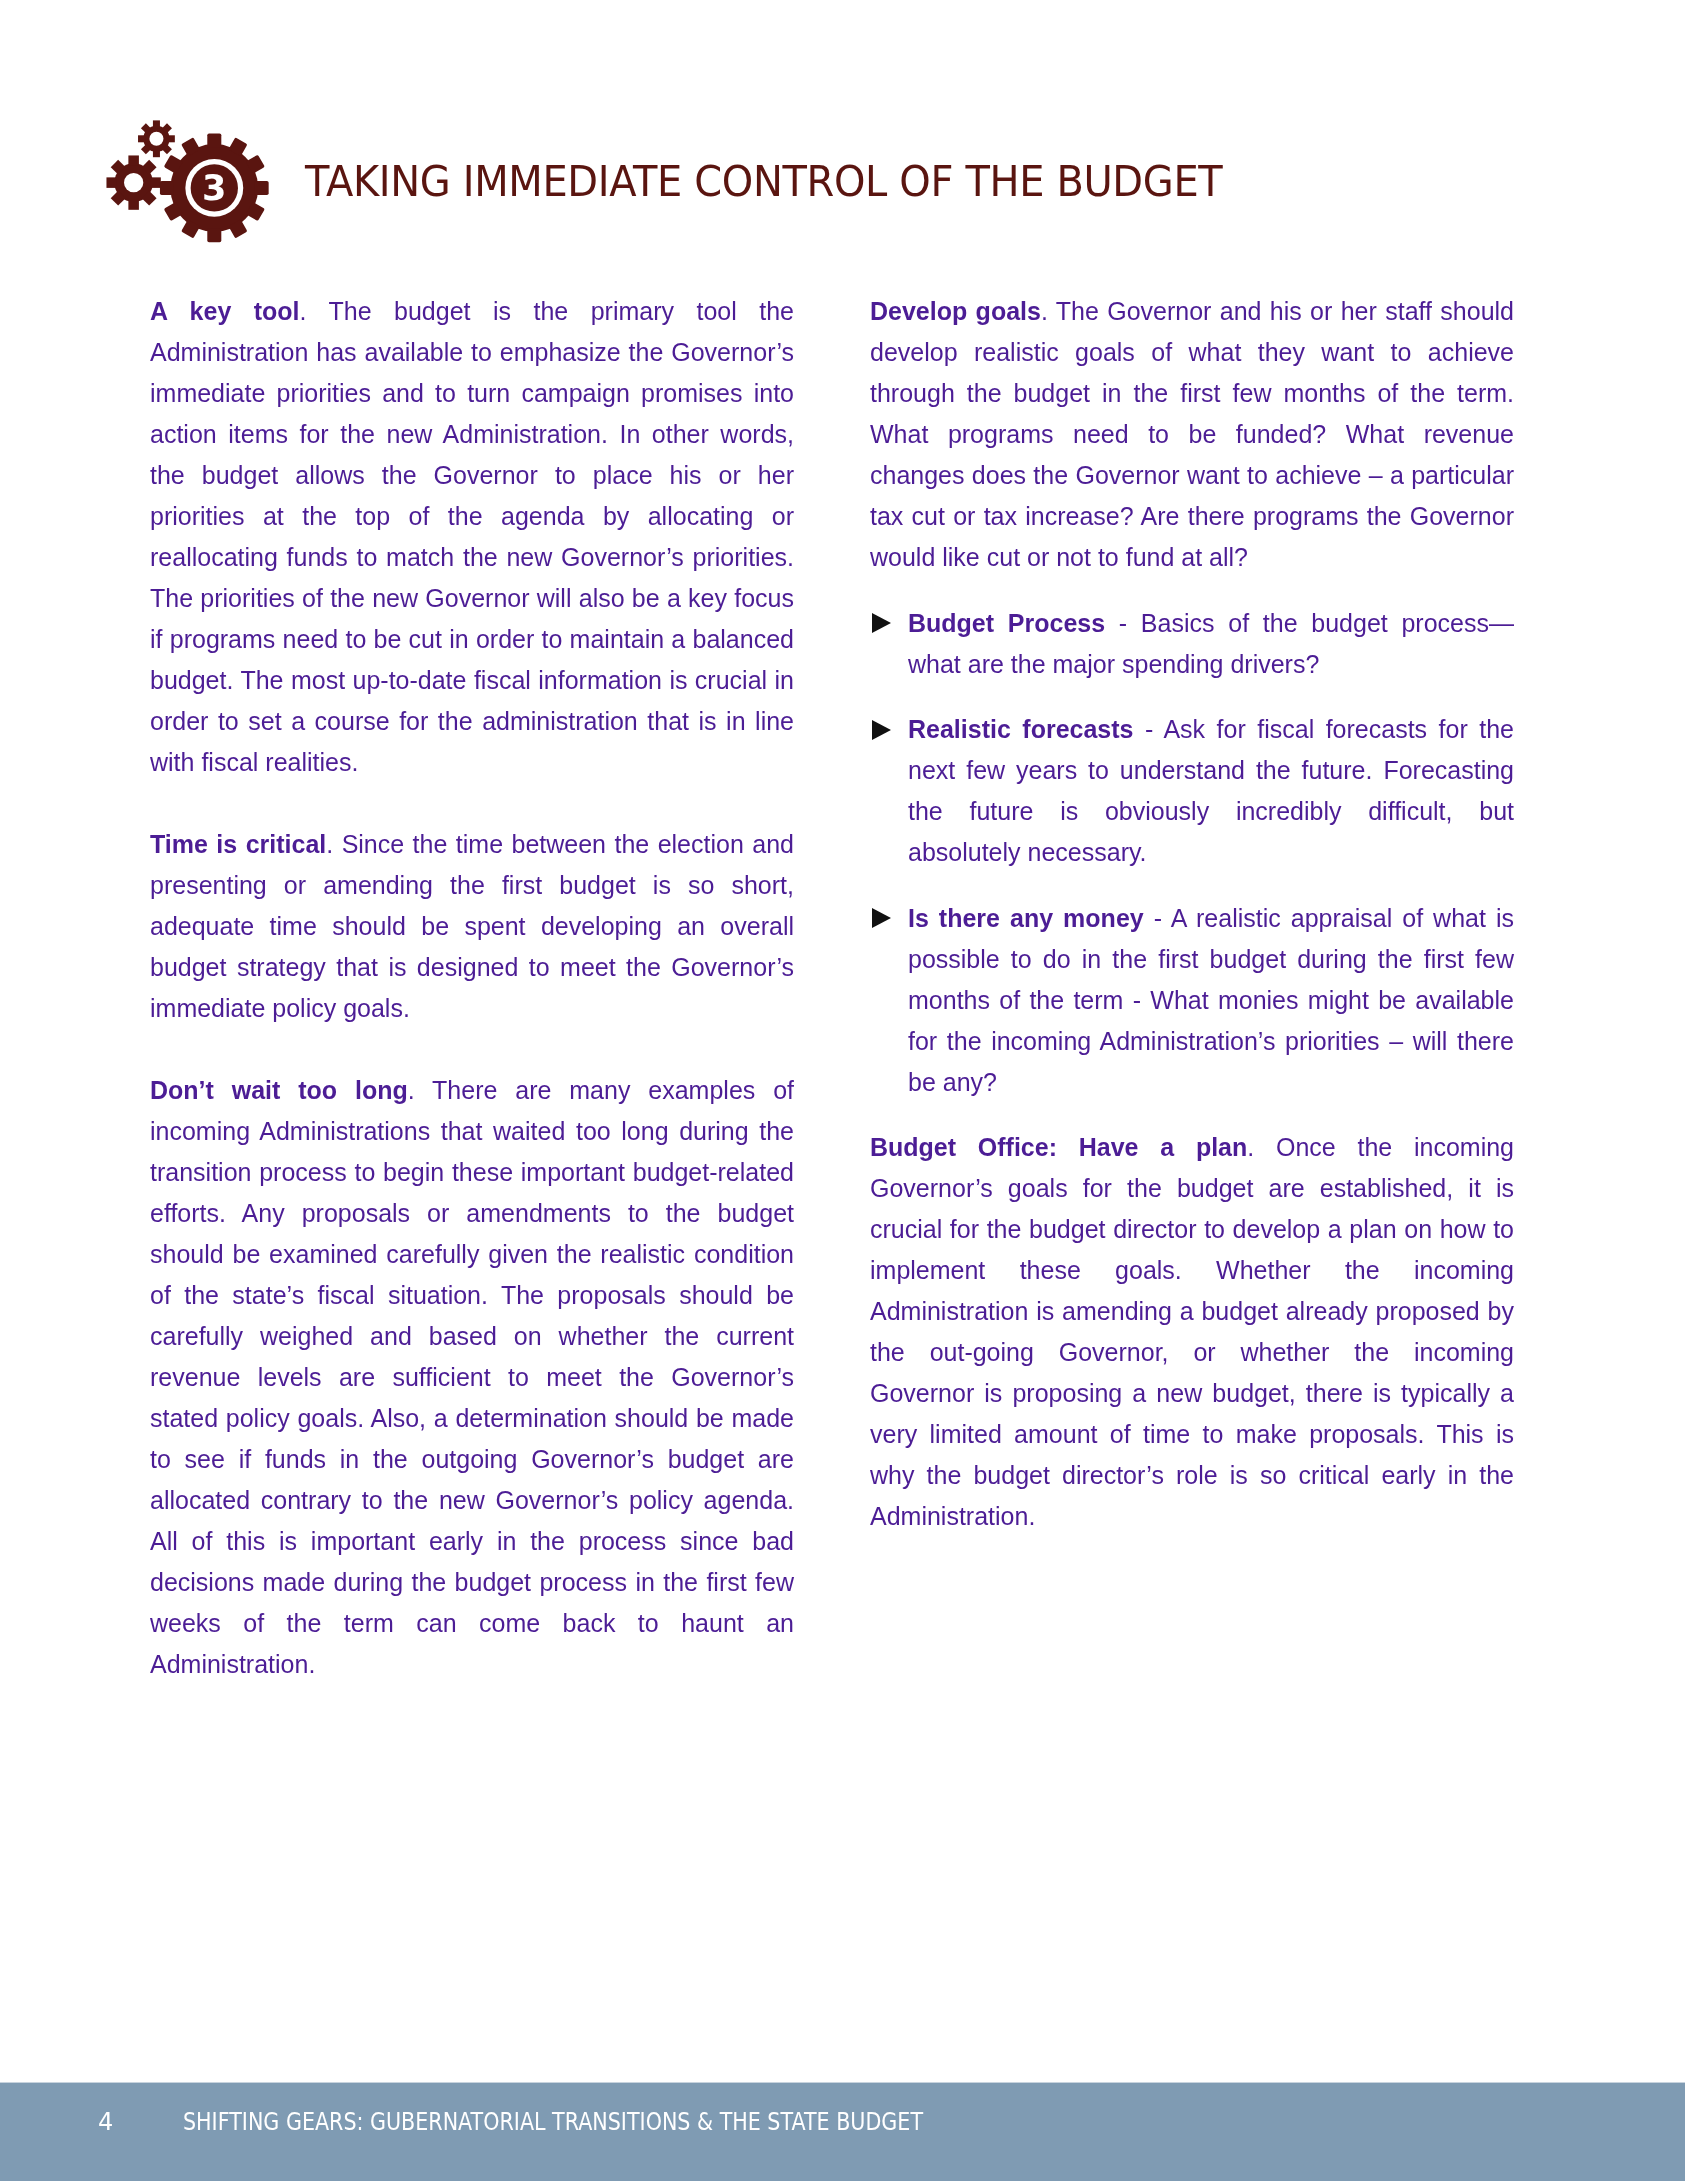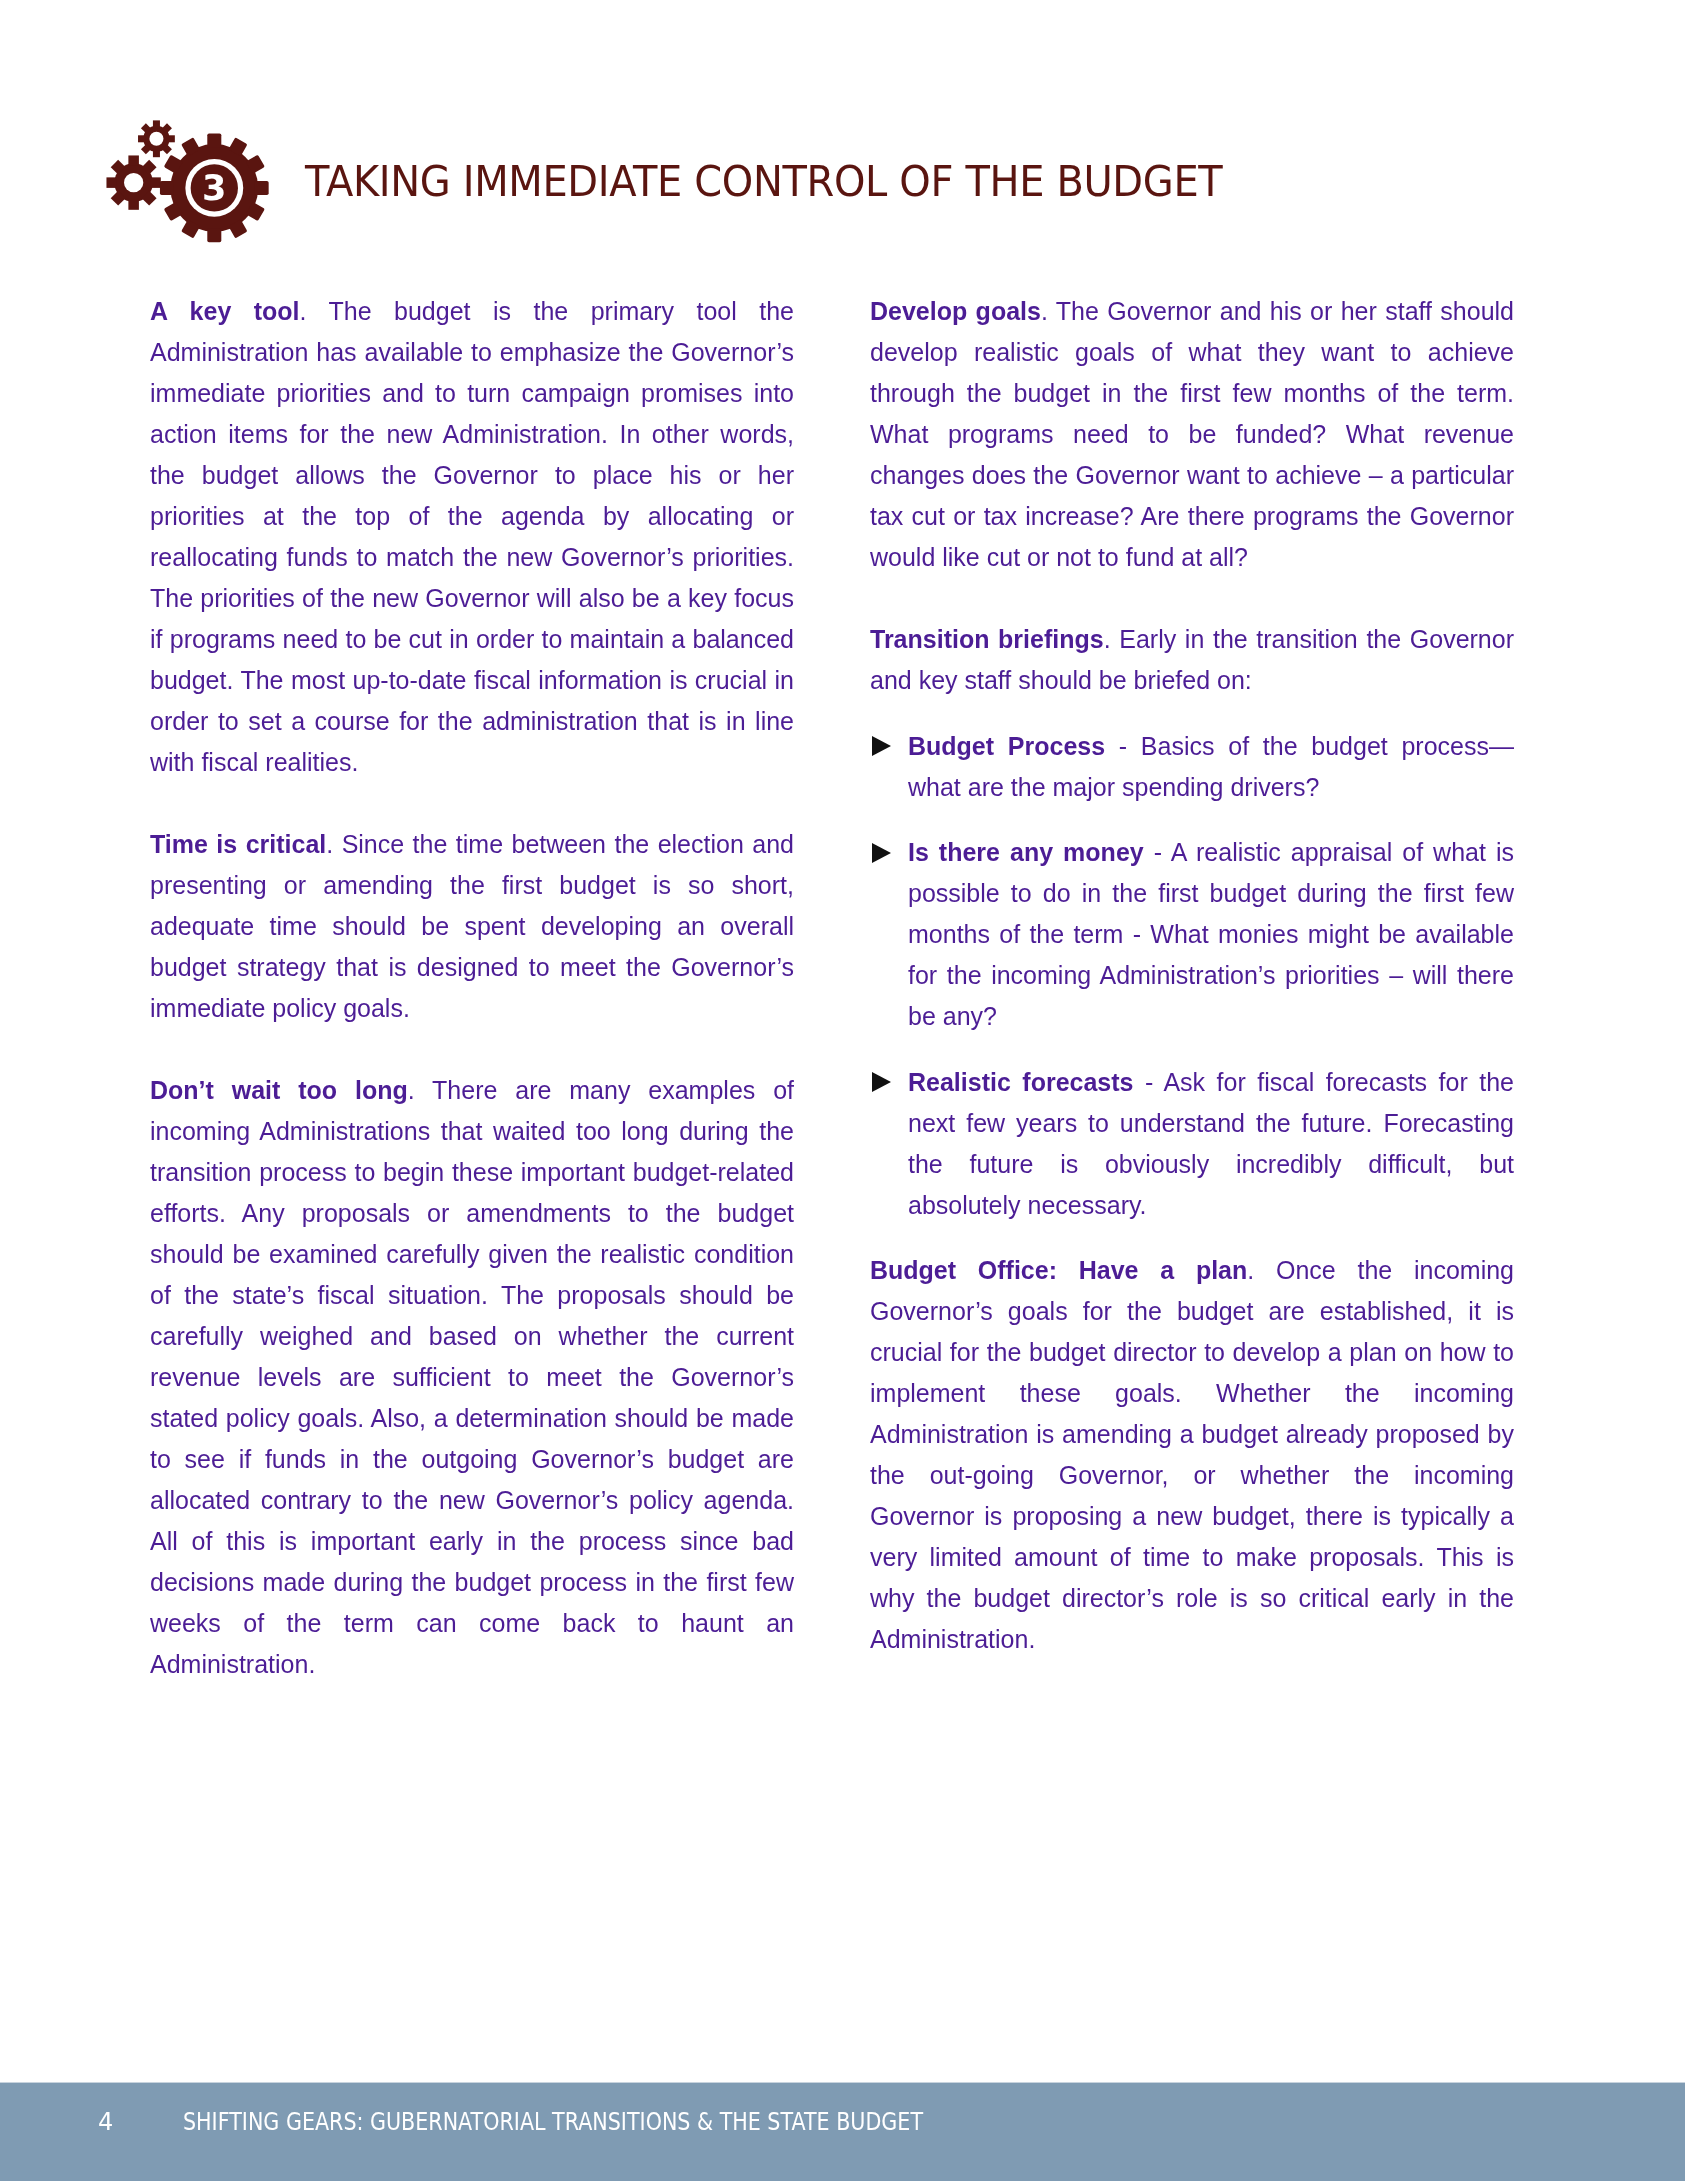--- a/index.html
+++ b/index.html
@@ -108,34 +108,33 @@
 <h1 class="title">TAKING IMMEDIATE CONTROL OF THE BUDGET</h1>
 
 <div class="col col-left">
   <p><b>A key tool</b><span>. The budget is the primary tool the Administration has available to emphasize the Governor’s immediate priorities and to turn campaign promises into action items for the new Administration. In other words, the budget allows the Governor to place his or her priorities at the top of the agenda by allocating or reallocating funds to match the new Governor’s priorities.  The priorities of the new Governor will also be a key focus if programs need to be cut in order to maintain a balanced budget. The most up-to-date fiscal information is crucial in order to set a course for the administration that is in line with fiscal realities.</span></p>
   <p><b>Time is critical</b><span>. Since the time between the election and presenting or amending the first budget is so short, adequate time should be spent developing an overall budget strategy that is designed to meet the Governor’s immediate policy goals.</span></p>
   <p><b>Don’t wait too long</b><span>. There are many examples of incoming Administrations that waited too long during the transition process to begin these important budget-related efforts. Any proposals or amendments to the budget should be examined carefully given the realistic condition of the state’s fiscal situation.  The proposals should be carefully weighed and based on whether the current revenue levels are sufficient to meet the Governor’s stated policy goals.  Also, a determination should be made to see if funds in the outgoing Governor’s budget are allocated contrary to the new Governor’s policy agenda.  All of this is important early in the process since bad decisions made during the budget process in the first few weeks of the term can come back to haunt an Administration.</span></p>
 </div>
 
 <div class="col col-right">
   <p><b>Develop goals</b><span>. The Governor and his or her staff should develop realistic goals of what they want to achieve through the budget in the first few months of the term.  What programs need to be funded?  What revenue changes does the Governor want to achieve – a particular tax cut or tax increase?  Are there programs the Governor would like cut or not to fund at all?</span></p>
-  <p><b>Transition briefings</b><span>. Early in the transition the Governor and key staff should be briefed on:</span></p>
 
   <ul class="bullets">
     <li class="bullet">
       <span class="arrow"></span>
       <p><b>Budget Process</b><span> - Basics of the budget process—what are the major spending drivers?</span></p>
     </li>
     <li class="bullet">
       <span class="arrow"></span>
-      <p><b>Is there any money</b><span> - A realistic appraisal of what is possible to do in the first budget during the first few months of the term - What monies might be available for the incoming Administration’s priorities – will there be any?</span></p>
+      <p><b>Realistic forecasts</b><span> - Ask for fiscal forecasts for the next few years to understand the future. Forecasting the future is obviously incredibly difficult, but absolutely necessary.</span></p>
     </li>
     <li class="bullet">
       <span class="arrow"></span>
-      <p><b>Realistic forecasts</b><span> - Ask for fiscal forecasts for the next few years to understand the future. Forecasting the future is obviously incredibly difficult, but absolutely necessary.</span></p>
+      <p><b>Is there any money</b><span> - A realistic appraisal of what is possible to do in the first budget during the first few months of the term - What monies might be available for the incoming Administration’s priorities – will there be any?</span></p>
     </li>
   </ul>
 
   <p class="right-last"><b>Budget Office: Have a plan</b><span>. Once the incoming Governor’s goals for the budget are established, it is crucial for the budget director to develop a plan on how to implement these goals.  Whether the incoming Administration is amending a budget already proposed by the out-going Governor, or whether the incoming Governor is proposing a new budget, there is typically a very limited amount of time to make proposals.  This is why the budget director’s role is so critical early in the Administration.</span></p>
 </div>
 
 <div class="footer">
   <span class="footer-page">4</span>
   <span class="footer-title">SHIFTING GEARS: GUBERNATORIAL TRANSITIONS &amp; THE STATE BUDGET</span>
 </div>

